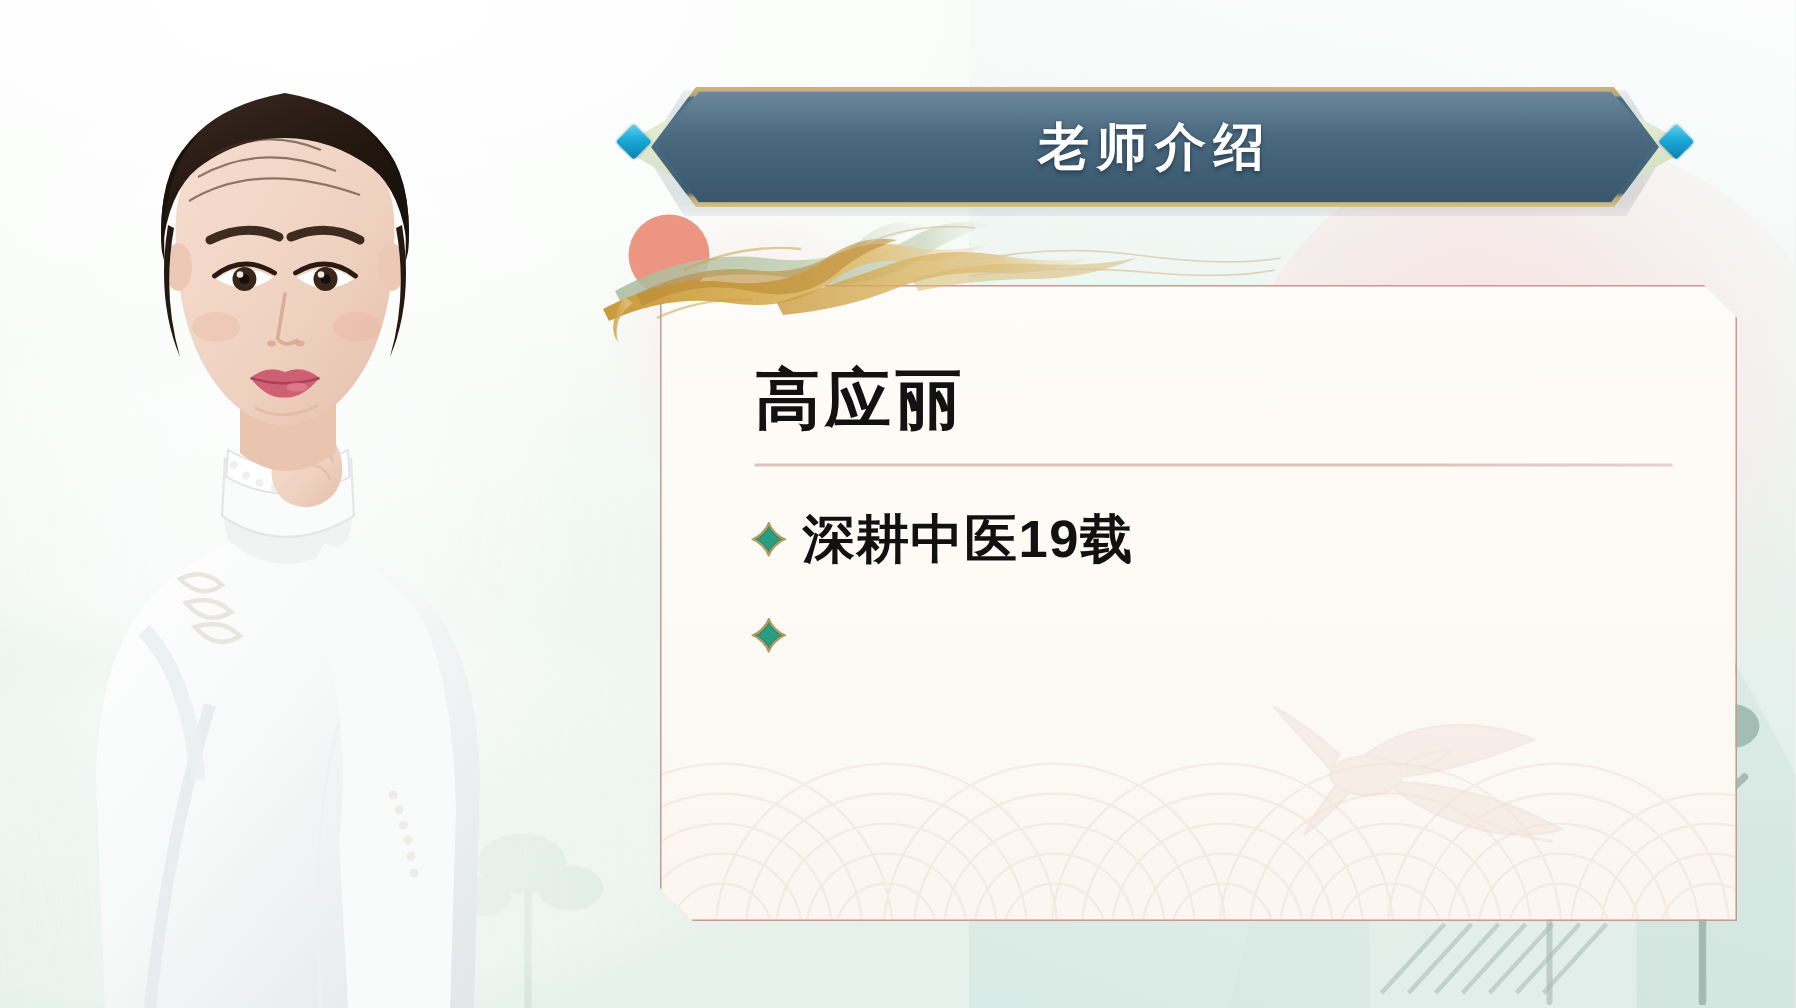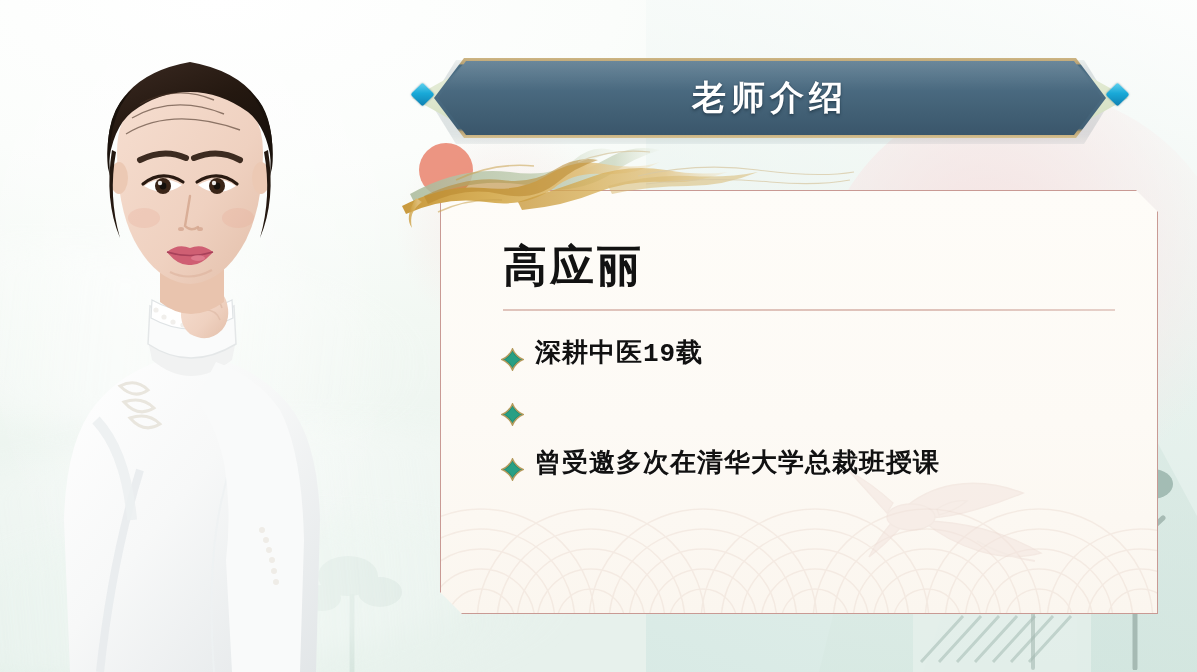--- a/index.html
+++ b/index.html
@@ -126,22 +126,22 @@
   .card-divider{
     position:absolute;left:62px;top:118px;width:612px;height:1.5px;
     background:linear-gradient(90deg,#e0c4bc 0%,#dfc2ba 70%,#e6d0c9 100%);
   }
   .bullets{position:absolute;left:60px;top:148px;width:620px;}
   .bullet{display:flex;align-items:flex-start;margin-bottom:23px;}
   .bullet-icon{
     flex:0 0 auto;width:23px;height:23px;margin-top:9px;margin-right:11px;position:relative;
   }
   .bullet-text{
-    font-size:26px;font-weight:bold;color:#111111;line-height:1.18;letter-spacing:1px;
-    font-family:Liberation Mono, monospace;
+    font-size:35px;font-weight:bold;color:#111111;line-height:1.18;letter-spacing:1px;
+    font-family:Liberation Sans, sans-serif;
     text-shadow:0 1px 0 rgba(255,255,255,.6);
   }
 
   
   .swirl{position:absolute;left:398px;top:132px;width:460px;height:96px;pointer-events:none;}
 </style>
 </head>
 <body>
 
 <div class="stage">
@@ -428,29 +428,20 @@
 
       <div class="bullet">
         <span class="bullet-icon">
           <svg viewBox="0 0 24 24" width="23" height="23">
             <path d="M12 1 C13.4 5.2 18.8 10.6 23 12 C18.8 13.4 13.4 18.8 12 23 C10.6 18.8 5.2 13.4 1 12 C5.2 10.6 10.6 5.2 12 1 Z" fill="#1f8f76" stroke="#b49a5c" stroke-width="1.6"></path>
             <path d="M12 4 C13 7 16.8 10.9 20 12 C16.8 13.1 13 17 12 20 C11 17 7.2 13.1 4 12 C7.2 10.9 11 7 12 4 Z" fill="#2aa287" opacity=".85"></path>
           </svg>
         </span>
       </div>
 
-      <div class="bullet">
-        <span class="bullet-icon">
-          <svg viewBox="0 0 24 24" width="23" height="23">
-            <path d="M12 1 C13.4 5.2 18.8 10.6 23 12 C18.8 13.4 13.4 18.8 12 23 C10.6 18.8 5.2 13.4 1 12 C5.2 10.6 10.6 5.2 12 1 Z" fill="#1f8f76" stroke="#b49a5c" stroke-width="1.6"></path>
-            <path d="M12 4 C13 7 16.8 10.9 20 12 C16.8 13.1 13 17 12 20 C11 17 7.2 13.1 4 12 C7.2 10.9 11 7 12 4 Z" fill="#2aa287" opacity=".85"></path>
-          </svg>
-        </span>
-        <span class="bullet-text" style="max-width:560px;">曾受邀多次在清华大学总裁班授课</span>
-      </div>
 
     </div>
   </div>
 
   <svg class="swirl" viewBox="0 0 460 96">
     <defs>
       <linearGradient id="ink1" x1="0" y1="0" x2="1" y2="0">
         <stop offset="0%" stop-color="#c99a3e"></stop>
           <stop offset="35%" stop-color="#d7b05a"></stop>
         <stop offset="70%" stop-color="#e2c383"></stop>

